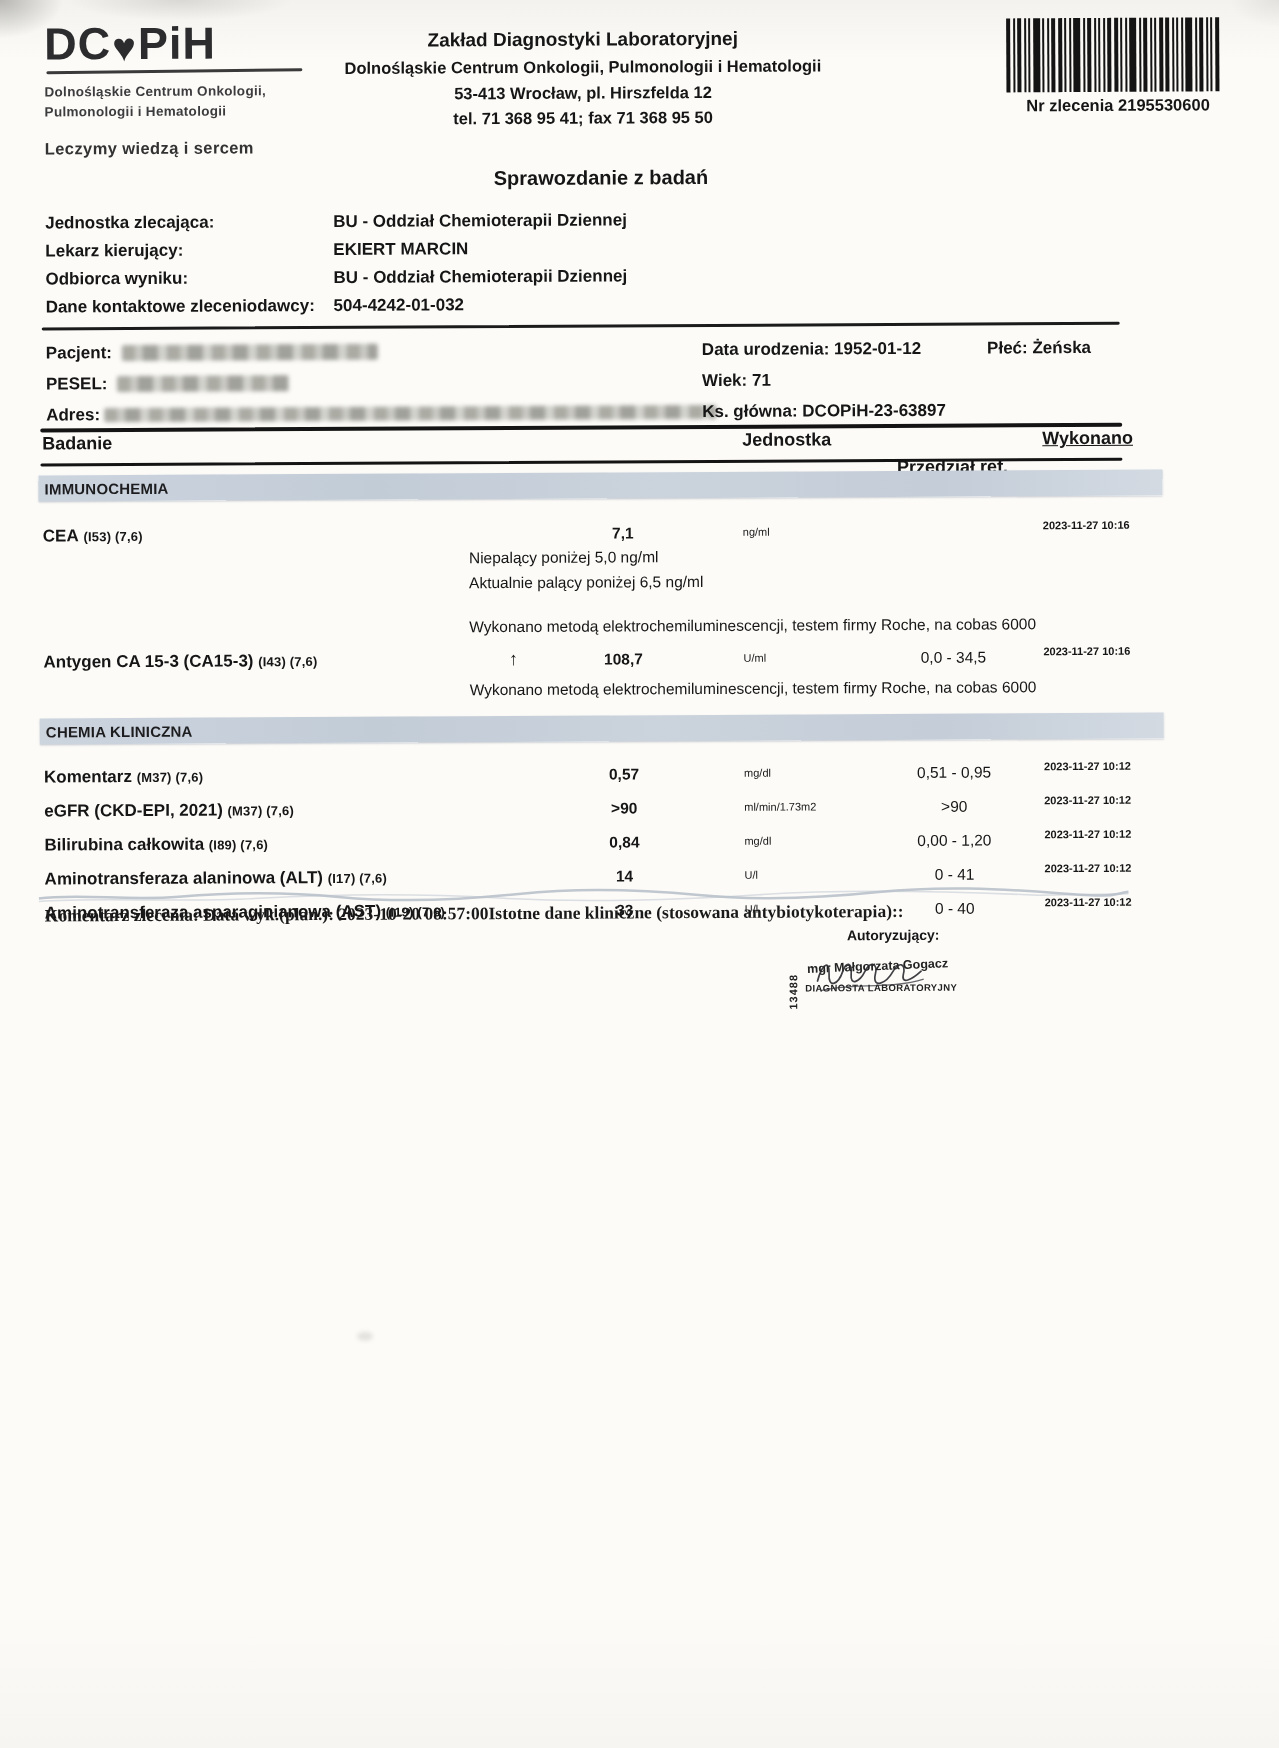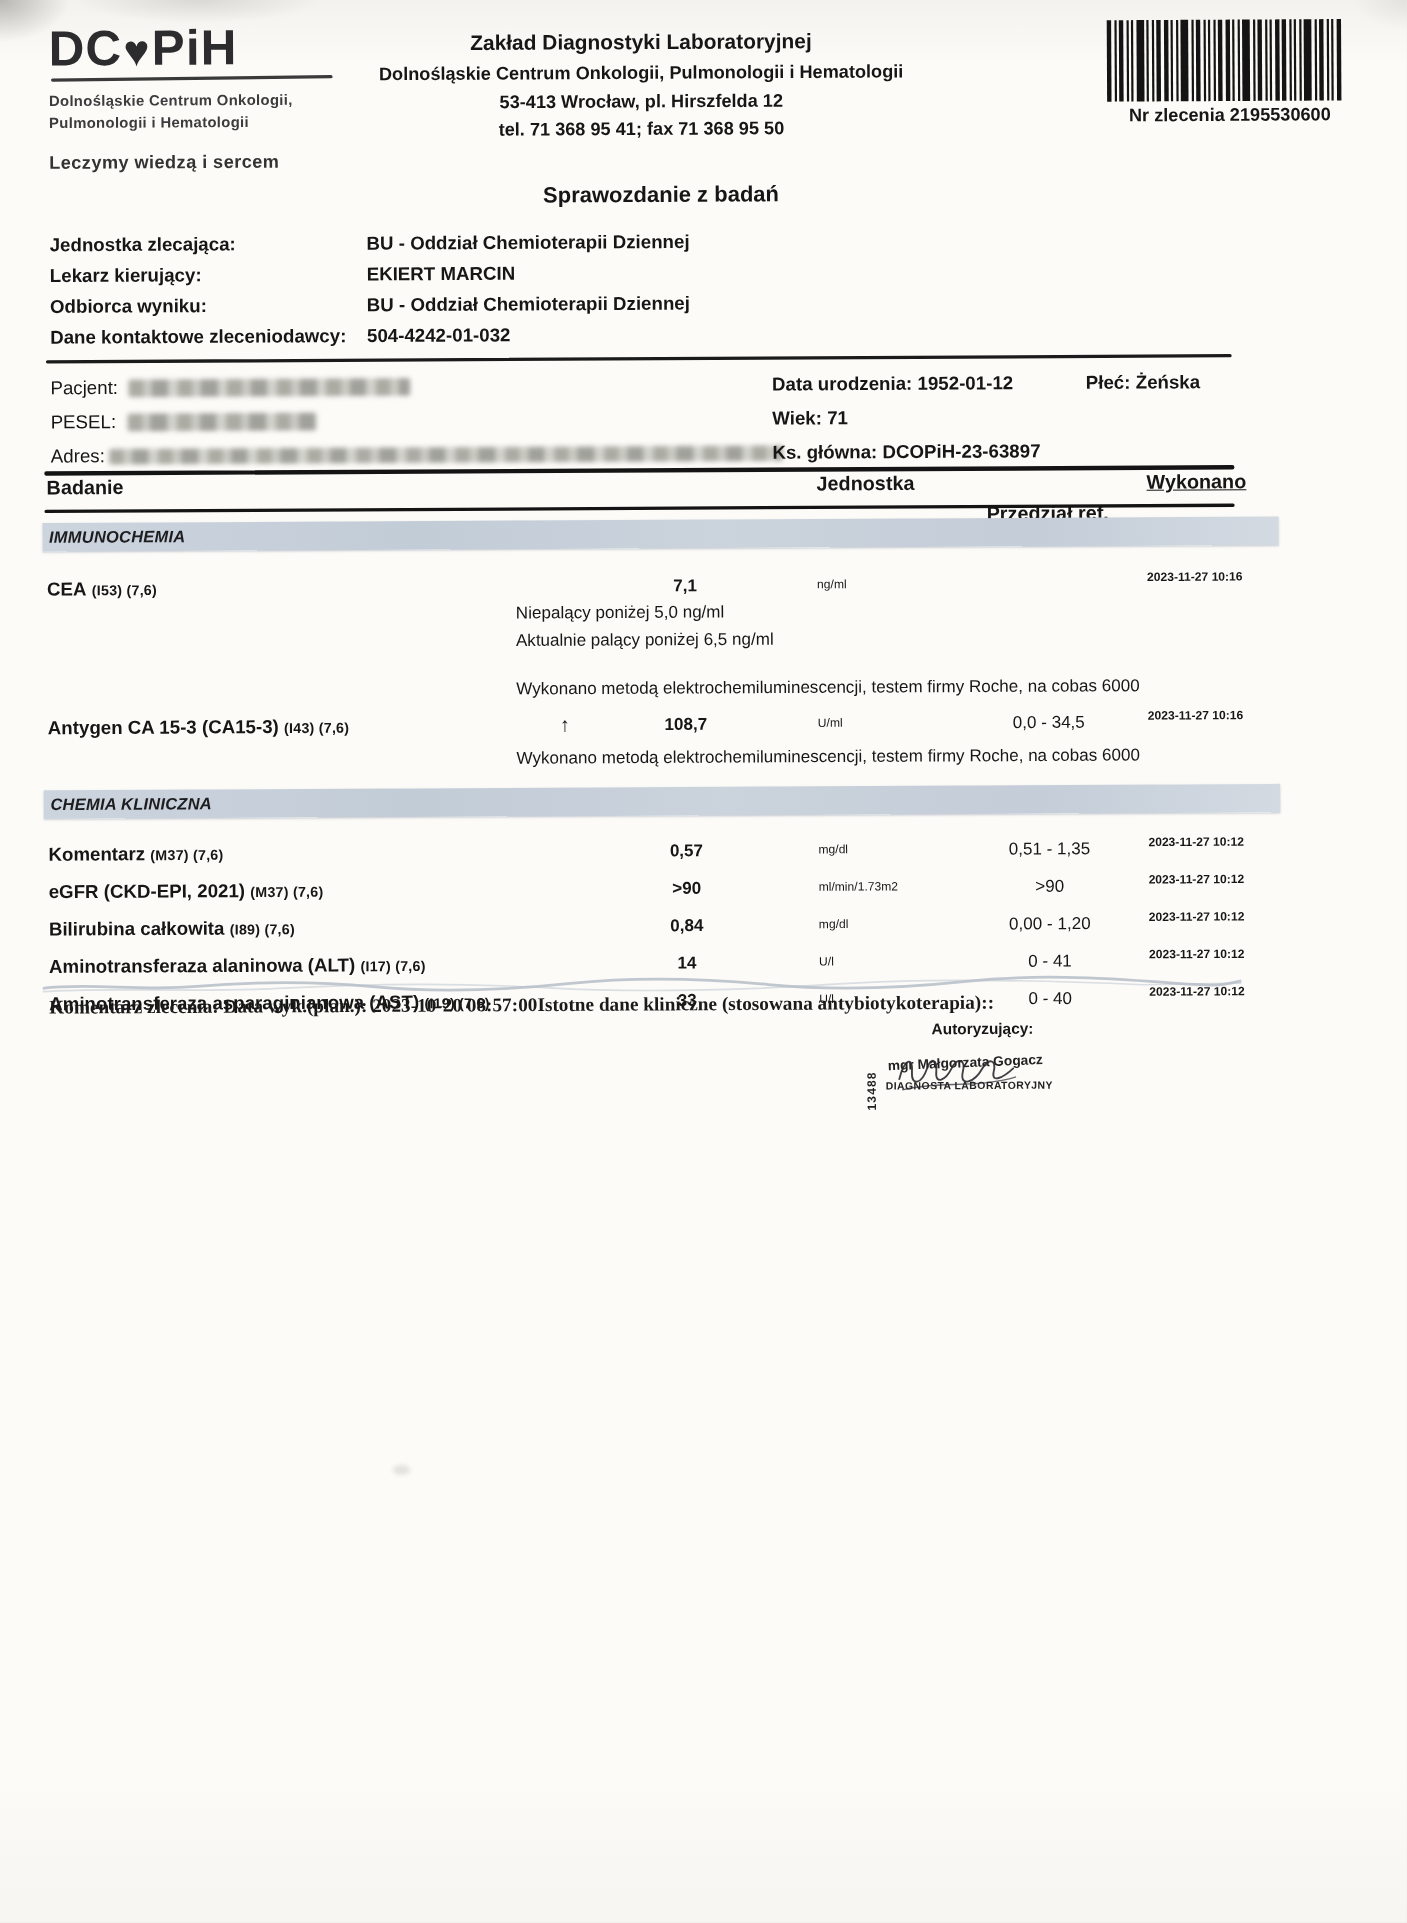--- a/index.html
+++ b/index.html
@@ -37,21 +37,21 @@
 
   .order-info { position:absolute; left:44px; top:206px; width:900px; }
   .oi-row { display:grid; grid-template-columns:288px auto; font-size:17px; line-height:28px; }
   .oi-label { font-weight:bold; }
   .oi-value { font-weight:bold; }
 
   .rule-1 { position:absolute; left:40px; top:324px; width:1078px; height:3px; background:#1b1b1b; border-radius:2px; }
 
   .patient-block { position:absolute; left:44px; top:334px; width:1100px; }
   .p-row { display:flex; align-items:center; height:31px; font-size:17px; }
-  .p-label { font-weight:normal; }
+  .p-label { font-weight:bold; }
   .redacted { display:inline-block; height:16px; border-radius:2px; margin-left:10px;
     background:repeating-linear-gradient(90deg,#97978f 0 13px,#bdbdb6 13px 21px,#8b8b85 21px 36px,#c8c8c2 36px 45px);
     filter:blur(2.3px); opacity:.8; }
   .patient-right { position:absolute; left:656px; top:0; width:460px; }
   .pr-row { height:31px; font-size:17px; font-weight:bold; display:flex; align-items:center; }
   .pr-gap { width:66px; }
 
   .rule-2 { position:absolute; left:38px; top:425px; width:1082px; height:4px; background:#141414; border-radius:2px; }
   .rule-3 { position:absolute; left:38px; top:460px; width:1082px; height:3px; background:#141414; border-radius:2px; }
 
@@ -60,21 +60,21 @@
   .h-result { text-align:center;margin-top:42px; }
   .h-unit { padding-left:40px; }
   .h-range { text-align:center;margin-top:28px; }
   .h-date { text-align:right; padding-right:30px;text-decoration:underline; }
 
   .results-block { position:absolute; left:0; top:472px; width:1170px; }
   .result-section + .result-section { margin-top:16px; }
   .section-band { height:26px; margin-left:36px; margin-right:10px; display:flex; align-items:center;
     background:linear-gradient(90deg,#ccd4de,#c2ccd7 30%,#cbd3dc 55%,#c4cdd8 80%,#d3dae2);
     box-shadow:0 1px 2px rgba(120,130,145,.35); }
-  .band-label { font-size:15px; font-weight:bold; font-style:italic; padding-left:6px; color:#1d1d1f; letter-spacing:.2px; }
+  .band-label { font-size:15px; font-weight:bold; padding-left:6px; color:#1d1d1f; letter-spacing:.2px; }
   .section-rows { padding-top:24px; }
   .sec-1 .section-rows { padding-top:22px; }
   .row-wrap + .row-wrap { margin-top:12px; }
   .t-row { line-height:21px; align-items:start; }
   .c-name { font-size:17px; }
   .test-name { font-weight:bold; }
   .test-codes { font-weight:bold; font-size:13px; letter-spacing:.2px; }
   .c-flag { font-size:18px; font-weight:bold; text-align:center; }
   .c-result { font-size:15.5px; font-weight:bold; text-align:center; }
   .c-unit { font-size:11px; padding-left:40px; }
@@ -271,21 +271,21 @@
     <div class="section-band">
       <span class="band-label">CHEMIA KLINICZNA</span>
     </div>
     <div class="section-rows">
             <div class="row-wrap">
     <div class="t-row grid-cols">
       <div class="c-name"><span class="test-name">Komentarz</span> <span class="test-codes">(M37) (7,6)</span></div>
       <div class="c-flag"></div>
       <div class="c-result">0,57</div>
       <div class="c-unit">mg/dl</div>
-      <div class="c-range">0,51 - 1,35</div>
+      <div class="c-range">0,51 - 0,95</div>
       <div class="c-date">2023-11-27 10:12</div>
     </div>
     <div class="row-extra"></div>
   </div>
             <div class="row-wrap">
     <div class="t-row grid-cols">
       <div class="c-name"><span class="test-name">eGFR (CKD-EPI, 2021)</span> <span class="test-codes">(M37) (7,6)</span></div>
       <div class="c-flag"></div>
       <div class="c-result">&gt;90</div>
       <div class="c-unit">ml/min/1.73m2</div>

